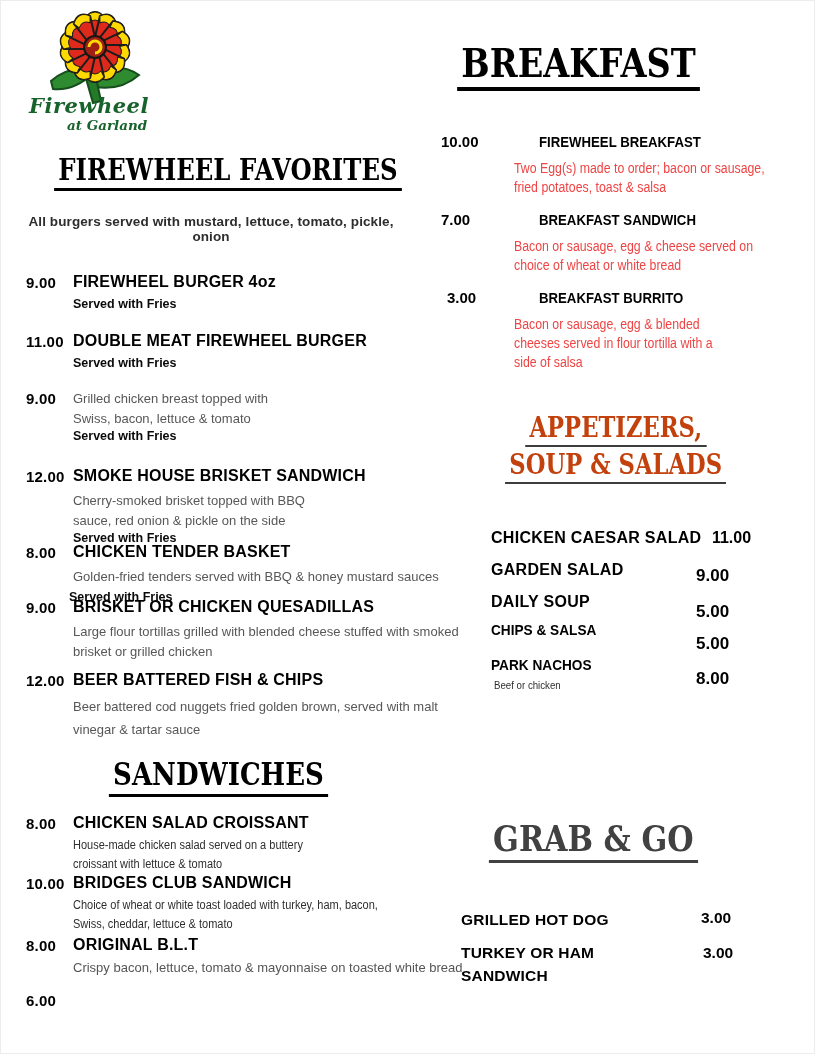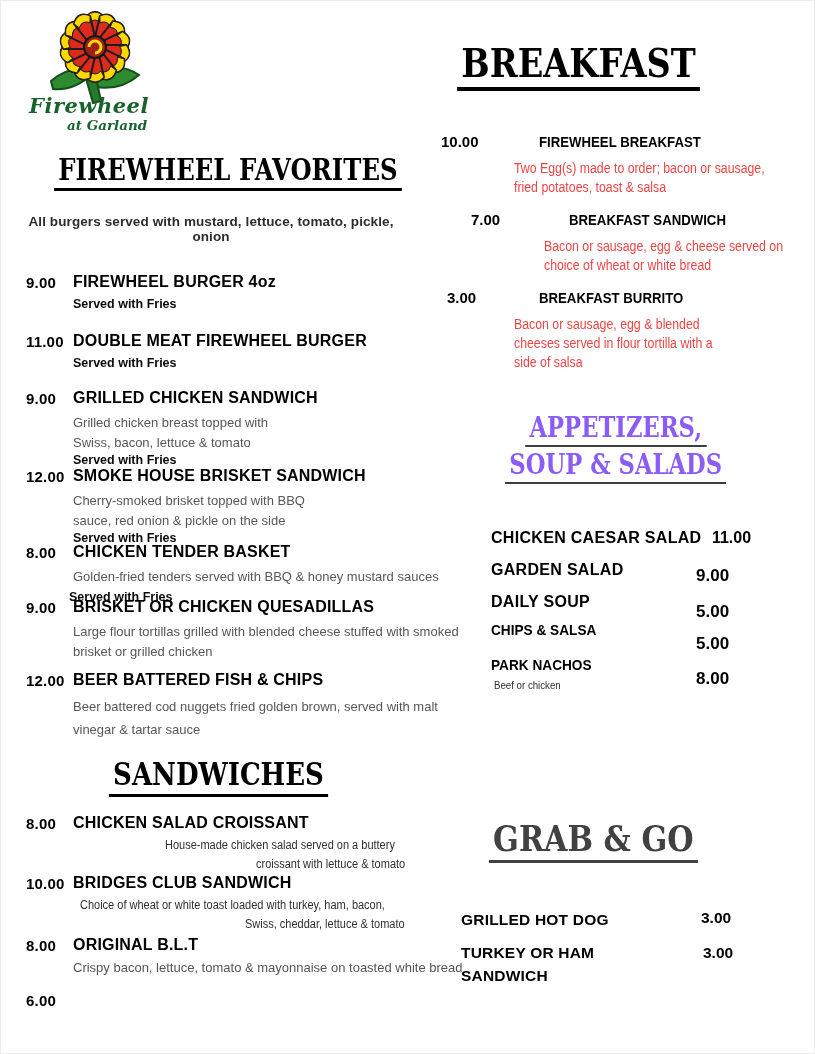--- a/index.html
+++ b/index.html
@@ -13,21 +13,21 @@
   
   .sec-title {
     position:absolute; text-align:center; line-height:1.12;
     font-family:"DejaVu Serif","Liberation Serif",serif; font-weight:700;
   }
   .sec-title .deco { display:inline-block; transform:scaleX(0.84); padding:0 5px 2px; white-space:nowrap; }
   .fav-title { left:20px;  top:153px; width:302px; font-size:29px; }
   .fav-title .deco { border-bottom:3px solid #000; }
   .bk-title  { left:428px; top:40px;  width:300px; font-size:40px; }
   .bk-title .deco { border-bottom:4px solid #000; padding-bottom:1px; }
-  .app-title { left:475px; top:412px; width:280px; font-size:27px; color:#8b5cf6; }
+  .app-title { left:475px; top:412px; width:280px; font-size:27px; color:#c2410c; }
   .app-title .deco { border-bottom:2px solid #3d3d3d; margin-bottom:3px; }
   .sw-title  { left:25px;  top:756px; width:384px; font-size:31px; }
   .sw-title .deco { border-bottom:3px solid #000; }
   .gg-title  { left:452px; top:817px; width:280px; font-size:36px; color:#414141;text-align:center; }
   .gg-title .deco { border-bottom:3px solid #414141; }
 
   
   .logo { position:absolute; left:22px; top:4px; width:140px; height:135px; }
   .logo-name {
     position:absolute; left:6px; top:88px; font-family:"DejaVu Serif","Liberation Serif",serif;
@@ -53,32 +53,32 @@
   .mi .price { position:absolute; left:0; top:1px; font-weight:700; font-size:15px; letter-spacing:0.2px; }
   .mi .iname { display:block; margin-left:47px; font-weight:700; font-size:16px; line-height:18px; letter-spacing:0.2px; margin-bottom:6px; }
   .mi .desc  { margin-left:47px; font-size:13px; color:#575757; line-height:20px; white-space:nowrap; }
   .mi .fries { margin-left:47px; margin-top:5px; font-weight:700; font-size:12.5px; color:#0a0a0a; }
   .mi .fries.shift { margin-left:43px; margin-top:3px; }
   .f0 { top:7px; }  .f1 { top:66px; } .f2 { top:123px; } .f3 { top:201px; }
   .f4 { top:277px; } .f5 { top:332px; } .f6 { top:405px; }
   .f6 .desc { line-height:23px; }
 
   .smi .iname { margin-bottom:4px; }
-  .smi .desc { font-size:12.5px; line-height:19px; color:#2f2f2f;text-align:right; }
+  .smi .desc { font-size:12.5px; line-height:19px; color:#2f2f2f; }
   .smi .desc.reg { font-size:13px; color:#555; }
   .s0 { top:8px; } .s1 { top:68px; } .s2 { top:130px; } .s3 { top:185px; }
 
   
   .bk-list { position:absolute; left:440px; top:125px; width:335px; height:265px; }
   .bmi { position:absolute; left:0; width:100%; }
   .bmi .price { position:absolute; left:0; top:0; font-weight:700; font-size:15px; }
   .bmi.b2 .price { left:6px; }
   .bmi .iname { display:block; margin-left:73px; font-weight:700; font-size:15px; line-height:17px; margin-bottom:9px;padding-left:25px; }
   .bmi .desc  { margin-left:73px; font-size:14px; color:#ef4444; line-height:19px; }
-  .b0 { top:7px; } .b1 { top:85px;margin-left:30px; } .b2 { top:163px; }
+  .b0 { top:7px; } .b1 { top:85px; } .b2 { top:163px; }
 
   
   .app-list { position:absolute; left:490px; top:520px; width:285px; height:180px; }
   .arow { position:absolute; left:0; }
   .aname { font-weight:700; font-size:16px; letter-spacing:0.3px; }
   .aname.cd { font-size:15.5px; letter-spacing:0; }
   .ainline { font-weight:700; font-size:16px; margin-left:6px; }
   .aprice { position:absolute; left:205px; font-weight:700; font-size:17px; }
   .asub { font-size:11px; color:#2e2e2e; margin-top:5px; margin-left:3px; }
   .a0 { top:8px; } .a1 { top:40px; } .a2 { top:72px; } .a3 { top:100px; } .a4 { top:135px; }
@@ -142,21 +142,20 @@
       <span class="iname">FIREWHEEL BURGER 4oz</span>
       <div class="fries">Served with Fries</div>
     </div>
     <div class="mi f1">
       <span class="price">11.00</span>
       <span class="iname">DOUBLE MEAT FIREWHEEL BURGER</span>
       <div class="fries">Served with Fries</div>
     </div>
     <div class="mi f2">
       <span class="price">9.00</span>
-      <span class="iname">GRILLED CHICKEN SANDWICH</span>
       <div class="desc">Grilled chicken breast topped with</div>
       <div class="desc">Swiss, bacon, lettuce &amp; tomato</div>
       <div class="fries" style="margin-top:0;">Served with Fries</div>
     </div>
     <div class="mi f3">
       <span class="price">12.00</span>
       <span class="iname">SMOKE HOUSE BRISKET SANDWICH</span>
       <div class="desc">Cherry-smoked brisket topped with BBQ</div>
       <div class="desc">sauce, red onion &amp; pickle on the side</div>
       <div class="fries" style="margin-top:0;">Served with Fries</div>

